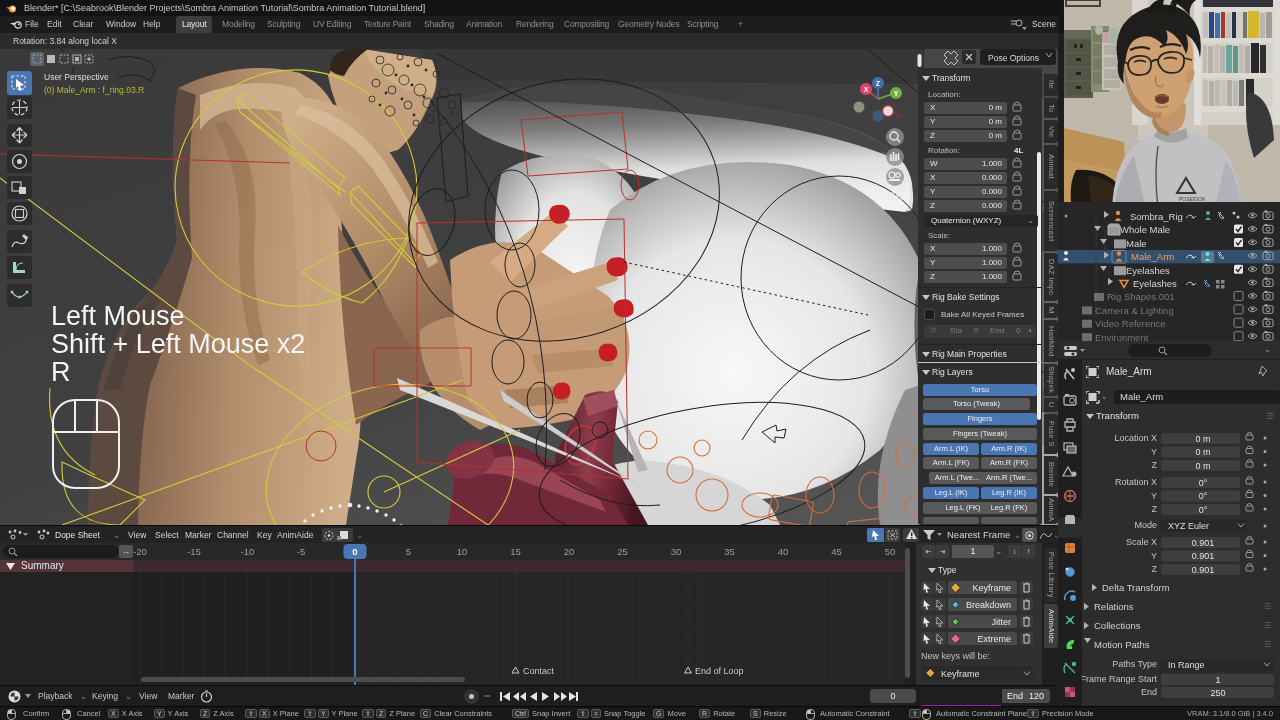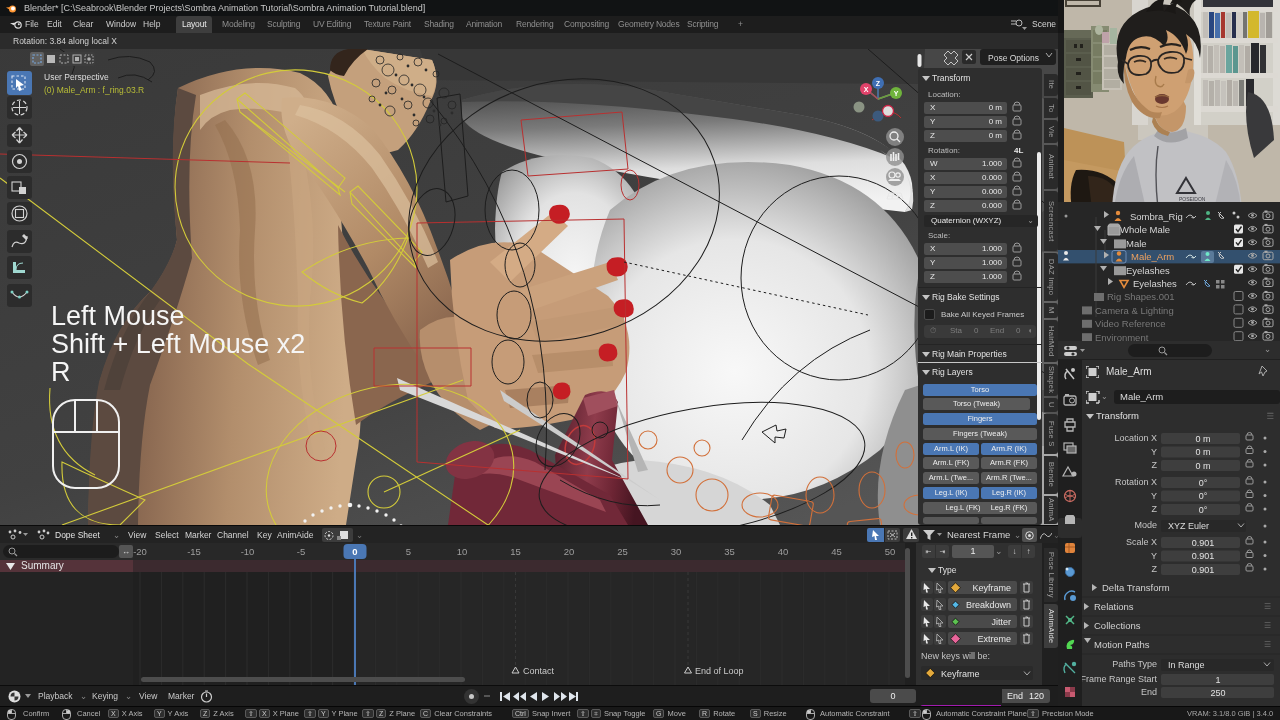--- a/index.html
+++ b/index.html
@@ -526,21 +526,21 @@
   <div style="position:absolute;top:294px;left:0;width:124px;border-top:1.5px solid #c8c8c8"></div>
   <div class="phead" style="position:absolute;top:297px;width:140px">Rig Layers</div>
   <div class="btn bblue" style="left:5px;top:316px;width:114px">Torso</div>
   <div class="btn bgray" style="left:5px;top:330px;width:107px">Torso (Tweak)</div>
   <div class="btn bblue" style="left:5px;top:345px;width:114px">Fingers</div>
   <div class="btn bgray" style="left:5px;top:360px;width:114px">Fingers (Tweak)</div>
   <div class="btn bblue" style="left:5px;top:375px;width:56px">Arm.L (IK)</div>
   <div class="btn bblue" style="left:63px;top:375px;width:56px">Arm.R (IK)</div>
   <div class="btn bgray" style="left:5px;top:389px;width:56px">Arm.L (FK)</div>
   <div class="btn bgray" style="left:63px;top:389px;width:56px">Arm.R (FK)</div>
-  <div class="btn bgray" style="left:5px;top:404px;width:56px">Arm.L (Twe...</div>
+  <div class="btn bgray" style="left:11px;top:404px;width:56px">Arm.L (Twe...</div>
   <div class="btn bgray" style="left:63px;top:404px;width:56px">Arm.R (Twe...</div>
   <div class="btn bblue" style="left:5px;top:419px;width:56px">Leg.L (IK)</div>
   <div class="btn bblue" style="left:63px;top:419px;width:56px">Leg.R (IK)</div>
   <div class="btn bgray" style="left:5px;top:434px;width:80px">Leg.L (FK)</div>
   <div class="btn bgray" style="left:63px;top:434px;width:56px">Leg.R (FK)</div>
   <div class="btn bgray" style="left:5px;top:449px;width:56px;height:7px"></div>
   <div class="btn bgray" style="left:63px;top:449px;width:56px;height:7px"></div>
 </div>
 
 <div class="vtab" style="top:74px;height:22px;line-height:14px">Ite</div>

